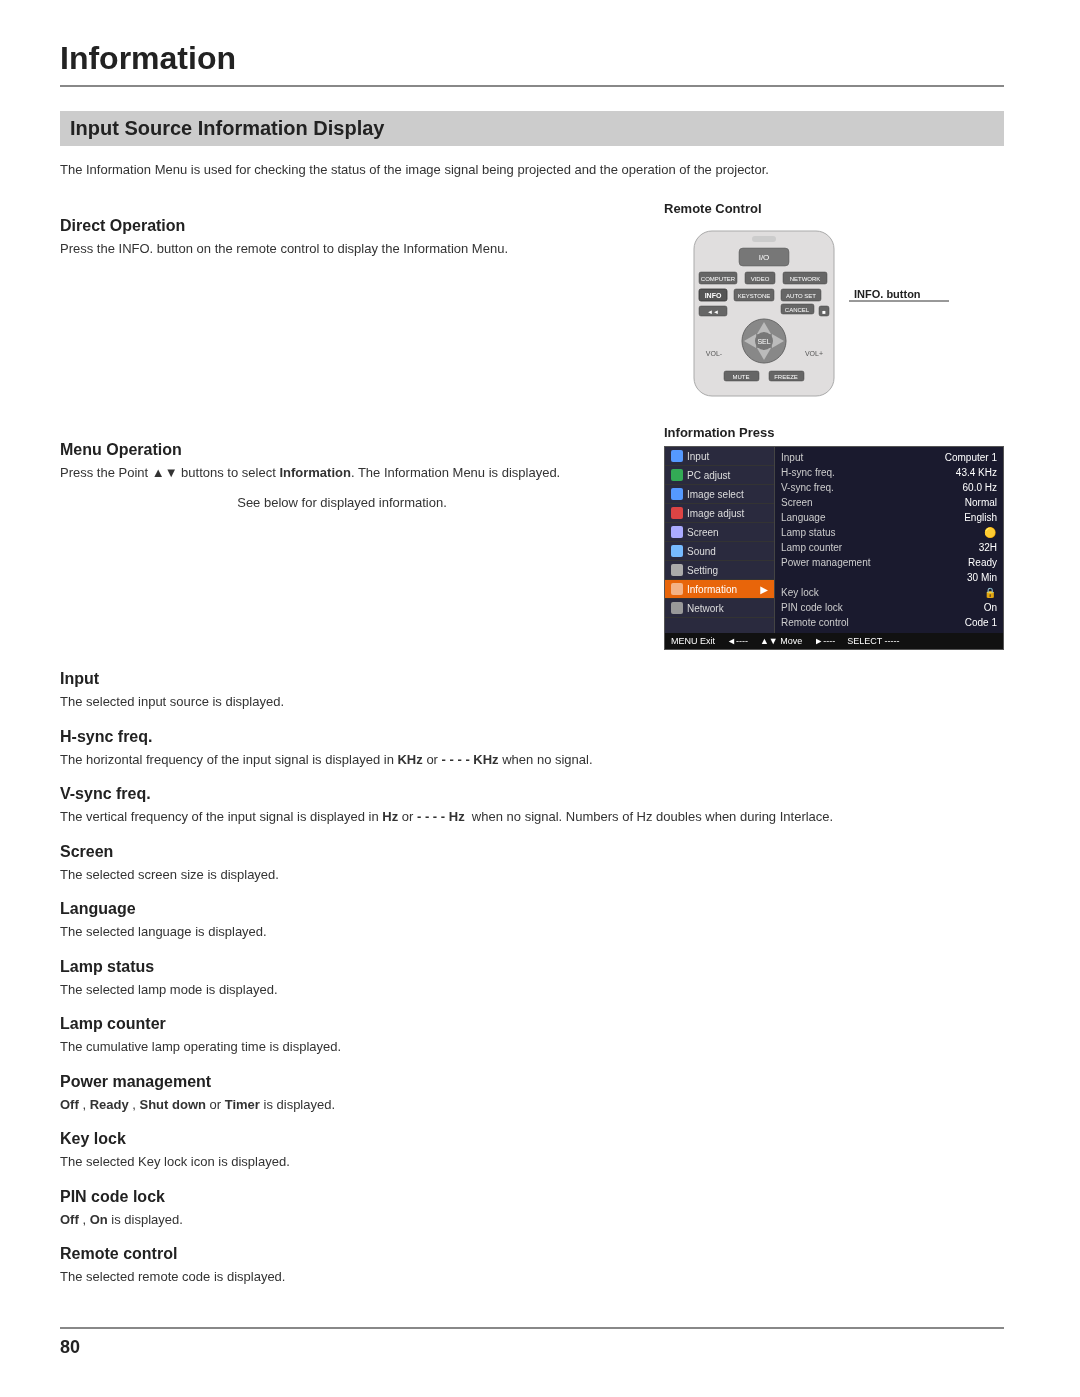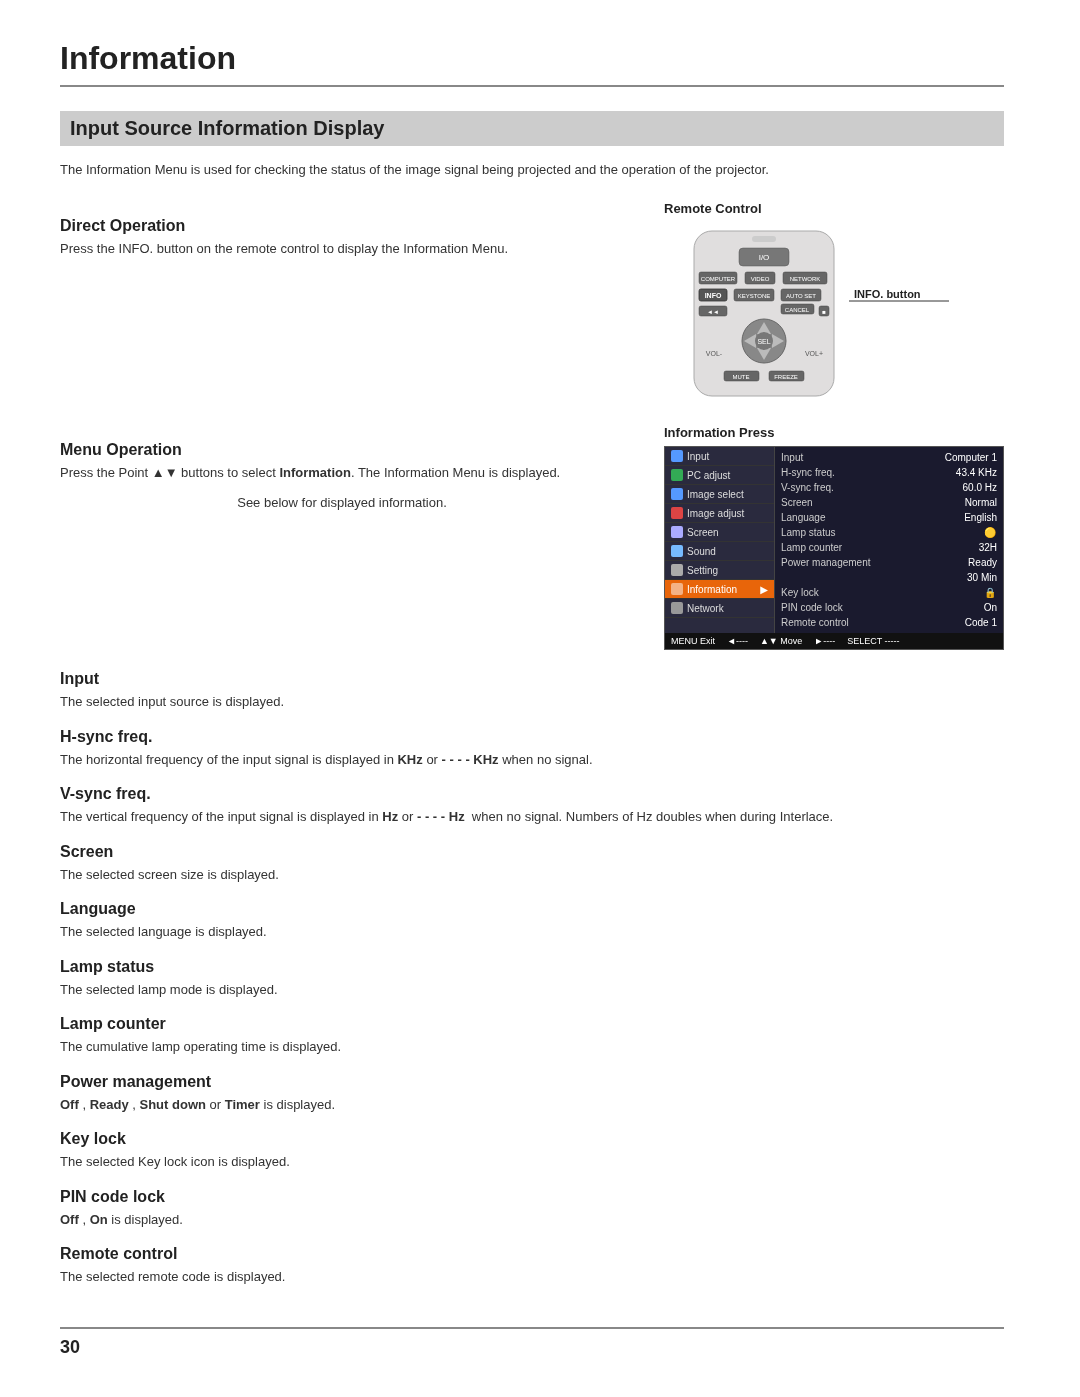--- a/index.html
+++ b/index.html
@@ -425,15 +425,15 @@
     <p class="subsection-text">
       <strong>Off</strong> , <strong>On</strong> is displayed.
     </p>
 
     <div class="subsection-title">Remote control</div>
     <p class="subsection-text">The selected remote code  is displayed.</p>
 
   </div>
 
   <div class="page-bottom">
-    <span class="page-number">30</span>
+    <span class="page-number">80</span>
   </div>
 </div>
 
 </body></html>

